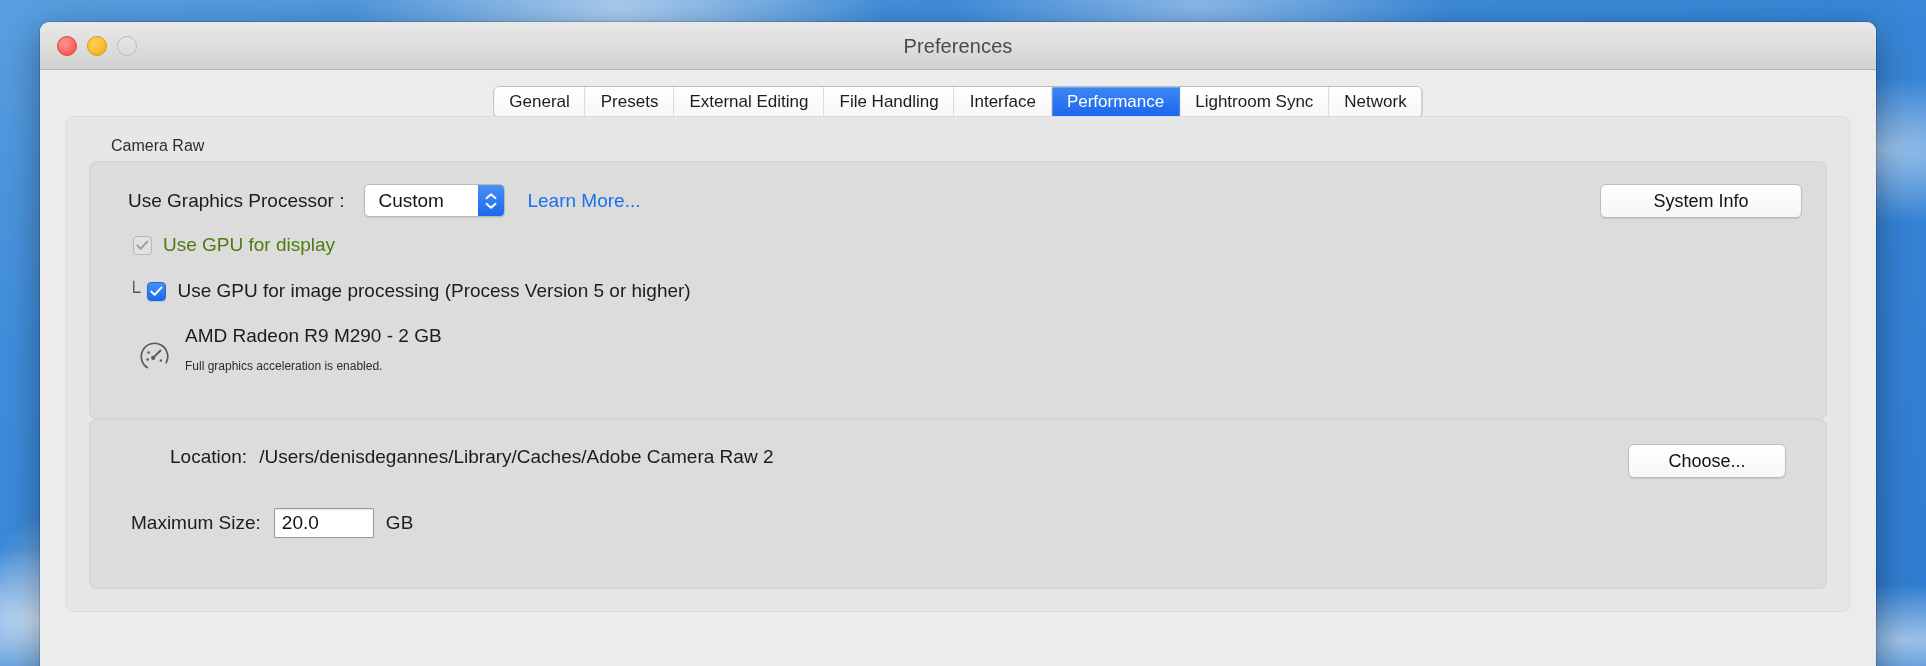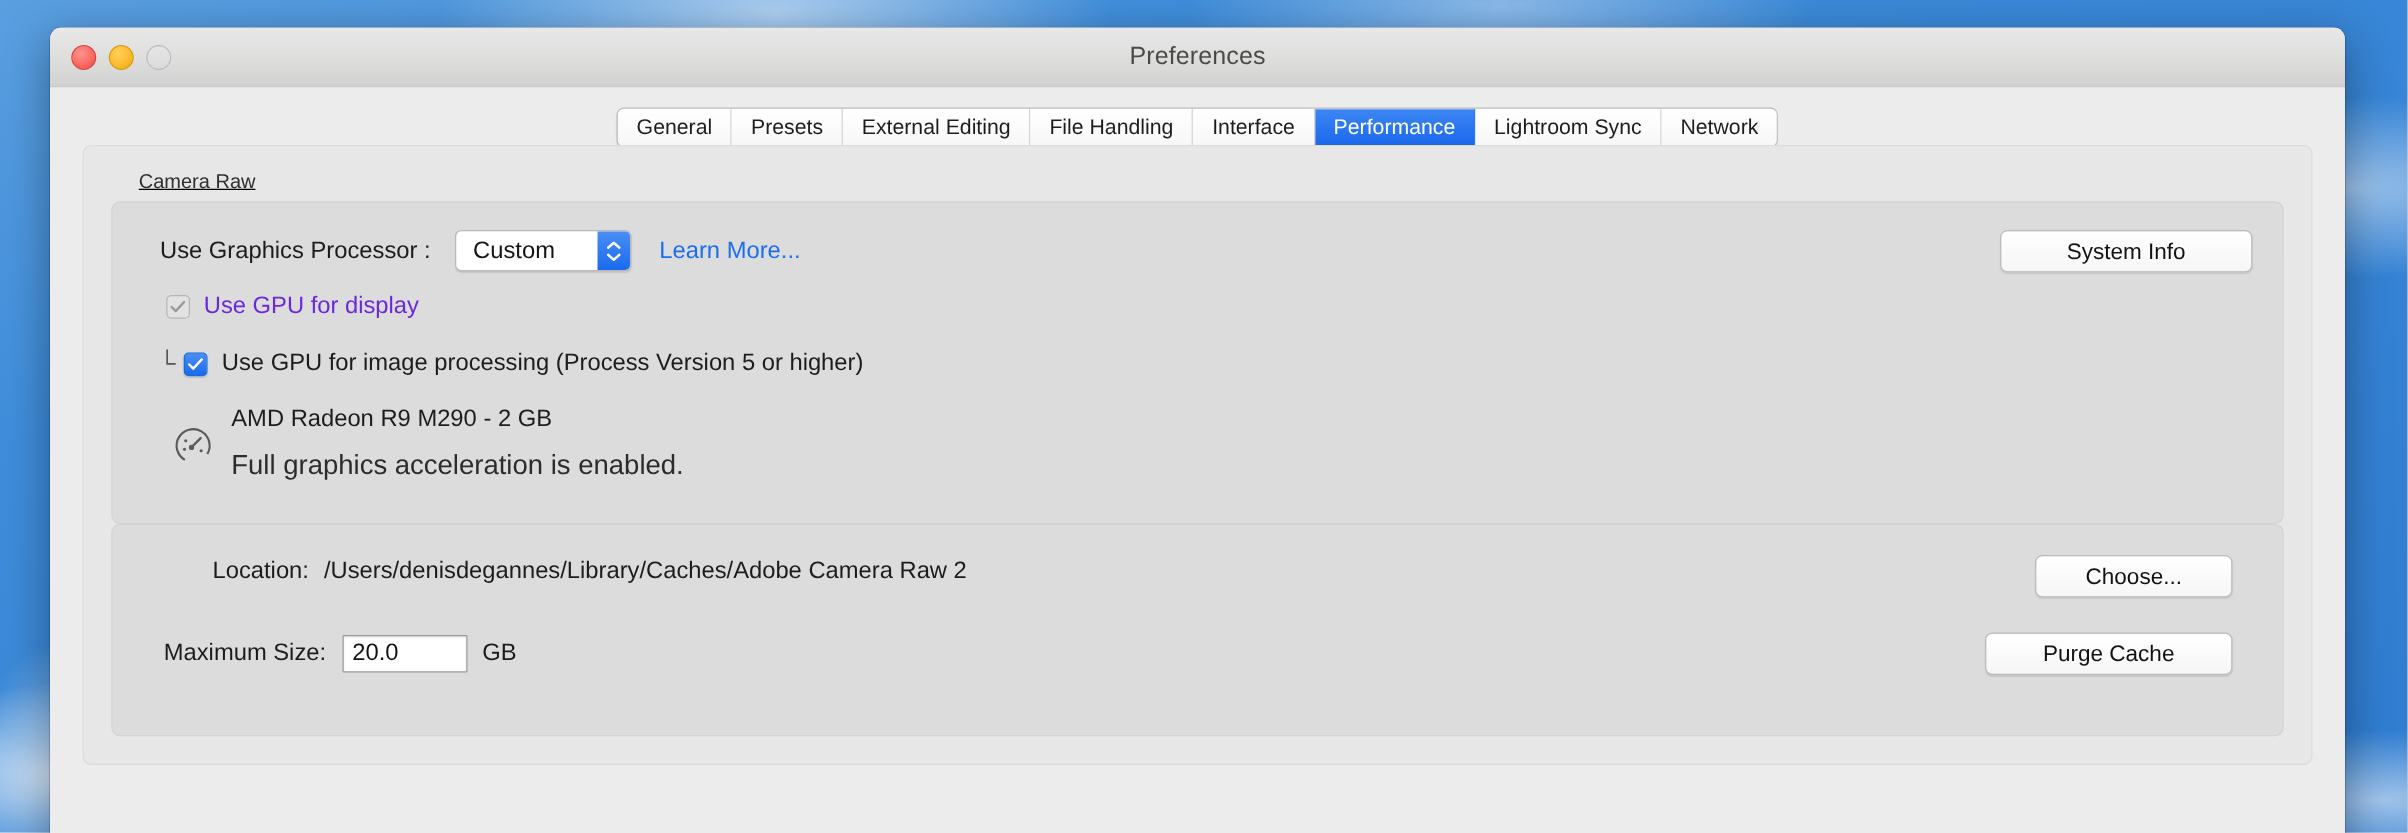--- a/index.html
+++ b/index.html
@@ -119,21 +119,20 @@
     background: linear-gradient(to bottom, #3d87f4 0%, #1a66ec 100%);
     color: #ffffff;
     border-right-color: #1a66ec;
     box-shadow: inset 0 1px 0 rgba(255,255,255,0.28);
   }
 
   
   #content {
     position: relative;
     padding: 0 26px;
-    text-decoration: underline;
   }
   #outer-panel {
     background: #e7e7e7;
     border: 1px solid #dcdcdc;
     border-radius: 7px;
     padding: 16px 22px 22px 22px;
     box-sizing: border-box;
   }
 
   .group-label {
@@ -218,37 +217,37 @@
     border: 1px solid #b6b6b6;
   }
   .cb.disabled svg { stroke: #9a9a9a; }
 
   .cb-text {
     font-size: 19px;
     color: #1c1c1c;
     margin-left: 11px;
     white-space: nowrap;
   }
-  .cb-text.dim { color: #6d28d9; }
+  .cb-text.dim { color: #4d7c0f; }
 
   .elbow {
     font-size: 19px;
     color: #555;
     margin-right: 7px;
     line-height: 1;
   }
 
   
   .gpu-name {
     font-size: 19px;
     color: #1c1c1c;
     white-space: nowrap;
   }
   .gpu-status {
-    font-size: 22px;
+    font-size: 12px;
     color: #2c2c2c;
     white-space: nowrap;
   }
 
   
   .btn {
     display: inline-flex;
     align-items: center;
     justify-content: center;
     height: 32px;
@@ -394,22 +393,19 @@
         </div>
         <div class="row" style="right:40px; top:24px;">
           <span class="btn" style="min-width:120px;">Choose...</span>
         </div>
 
         <div class="row" style="left:41px; top:88px;">
           <span class="field-label">Maximum Size:</span>
           <input class="textfield" type="text" style="margin-left: 13px;" value="20.0">
           <span class="unit">GB</span>
         </div>
-        <div class="row" style="right:40px; top:86px;">
-          <span class="btn" style="min-width:160px;">Purge Cache</span>
-        </div>
 
       </div>
 
     </div>
   </div>
 
 </div>
 
 </body></html>

